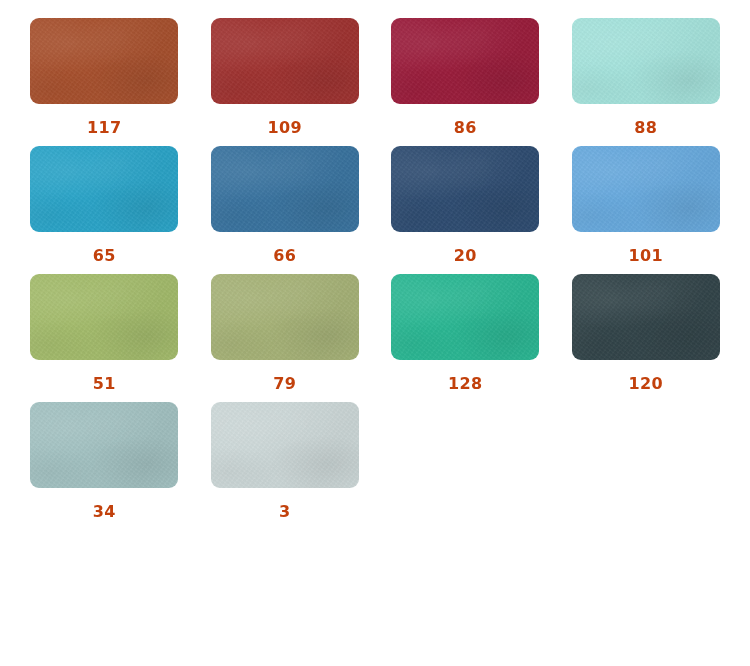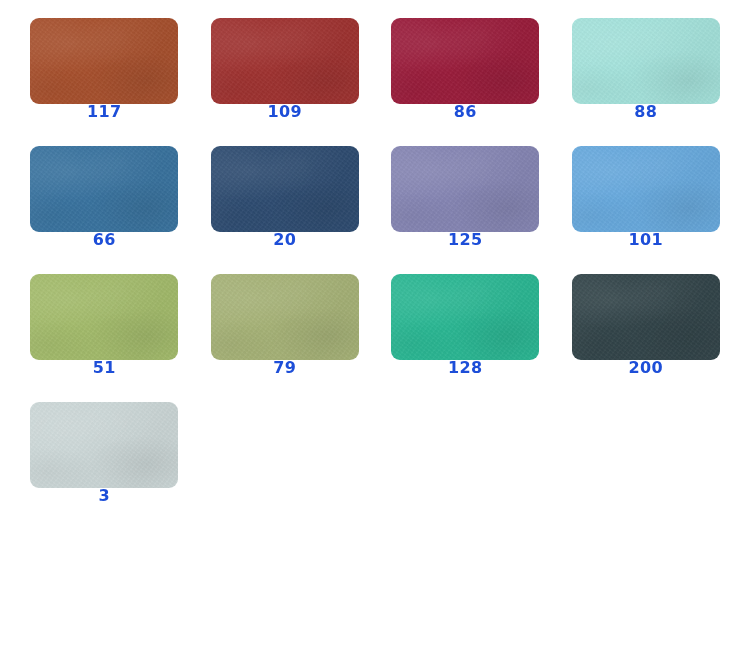--- a/index.html
+++ b/index.html
@@ -57,23 +57,24 @@
     inset: 0;
     border-radius: 9px;
     pointer-events: none;
     background-image:
       repeating-linear-gradient(37deg, rgba(255,255,255,0.028) 0px, rgba(255,255,255,0.028) 1px, rgba(0,0,0,0.018) 2px, rgba(0,0,0,0.018) 3px),
       repeating-linear-gradient(-52deg, rgba(255,255,255,0.022) 0px, rgba(255,255,255,0.022) 1px, rgba(0,0,0,0.014) 2px, rgba(0,0,0,0.014) 4px);
     opacity: 0.85;
   }
 
   .swatch-label {
+    margin-top: 16px;
     font-size: 16px;
     font-weight: 700;
-    color: #1d4ed8;
+    color: #c2410c;
     letter-spacing: 0.4px;
     line-height: 1;
     text-align: center;
     font-family: "DejaVu Sans", "Liberation Sans", sans-serif;
   }
 </style>
 </head>
 <body>
 
 <div id="swatch-grid">
@@ -87,48 +88,52 @@
     </div>
     <div class="swatch-cell">
       <div class="swatch-chip" style="background-color: rgb(155, 29, 60);"></div>
       <div class="swatch-label">86</div>
     </div>
     <div class="swatch-cell">
       <div class="swatch-chip" style="background-color: rgb(165, 227, 220);"></div>
       <div class="swatch-label">88</div>
     </div>
     <div class="swatch-cell">
+      <div class="swatch-chip" style="background-color: rgb(43, 165, 201);"></div>
+      <div class="swatch-label">65</div>
+    </div>
+    <div class="swatch-cell">
       <div class="swatch-chip" style="background-color: rgb(58, 116, 160);"></div>
       <div class="swatch-label">66</div>
     </div>
     <div class="swatch-cell">
       <div class="swatch-chip" style="background-color: rgb(47, 77, 114);"></div>
       <div class="swatch-label">20</div>
-    </div>
-    <div class="swatch-cell">
-      <div class="swatch-chip" style="background-color: rgb(134, 134, 180);"></div>
-      <div class="swatch-label">125</div>
     </div>
     <div class="swatch-cell">
       <div class="swatch-chip" style="background-color: rgb(104, 170, 222);"></div>
       <div class="swatch-label">101</div>
     </div>
     <div class="swatch-cell">
       <div class="swatch-chip" style="background-color: rgb(164, 188, 108);"></div>
       <div class="swatch-label">51</div>
     </div>
     <div class="swatch-cell">
       <div class="swatch-chip" style="background-color: rgb(167, 179, 120);"></div>
       <div class="swatch-label">79</div>
     </div>
     <div class="swatch-cell">
       <div class="swatch-chip" style="background-color: rgb(43, 184, 148);"></div>
       <div class="swatch-label">128</div>
     </div>
     <div class="swatch-cell">
       <div class="swatch-chip" style="background-color: rgb(51, 69, 74);"></div>
-      <div class="swatch-label">200</div>
+      <div class="swatch-label">120</div>
+    </div>
+    <div class="swatch-cell">
+      <div class="swatch-chip" style="background-color: rgb(163, 194, 194);"></div>
+      <div class="swatch-label">34</div>
     </div>
     <div class="swatch-cell">
       <div class="swatch-chip" style="background-color: rgb(205, 216, 216);"></div>
       <div class="swatch-label">3</div>
     </div>
   </div>
 
 </body></html>

